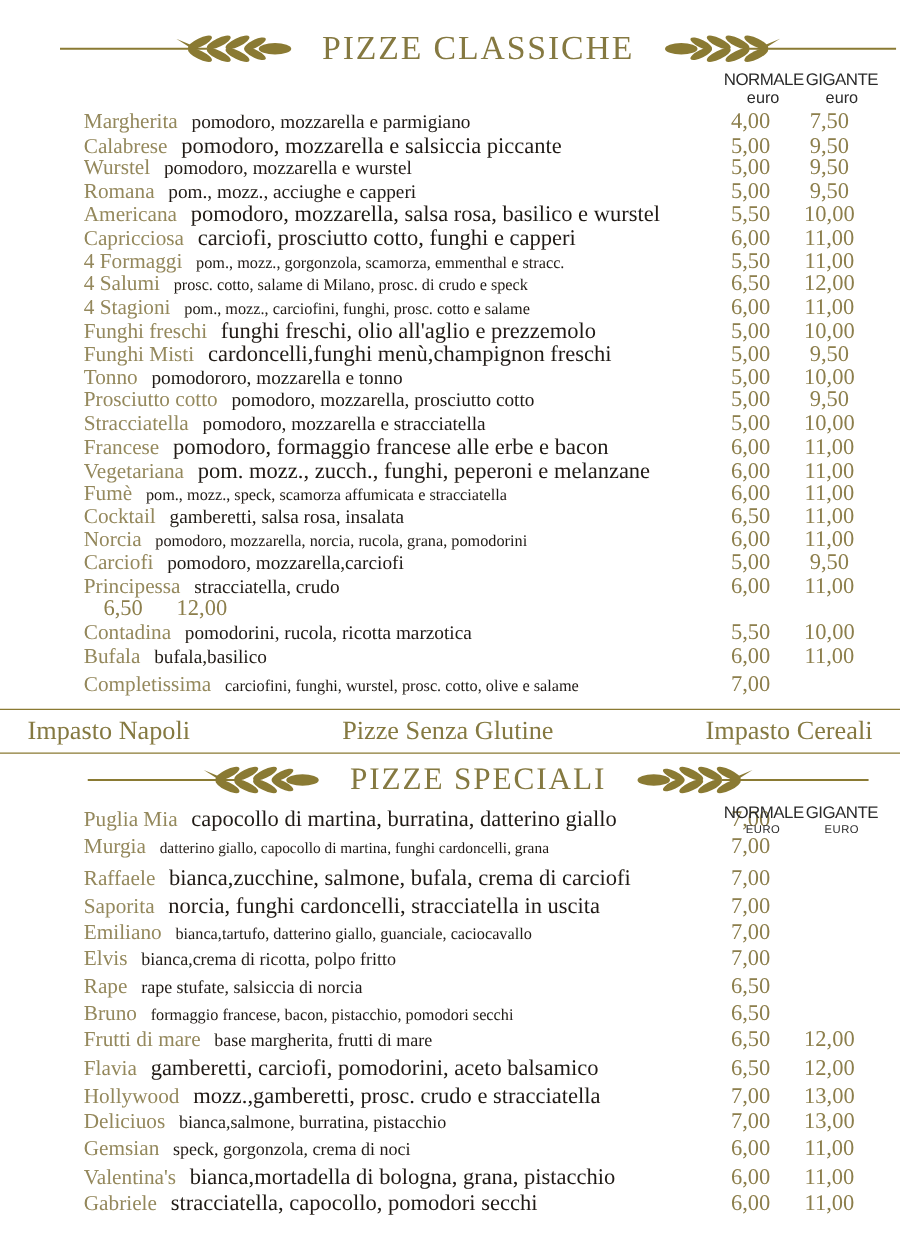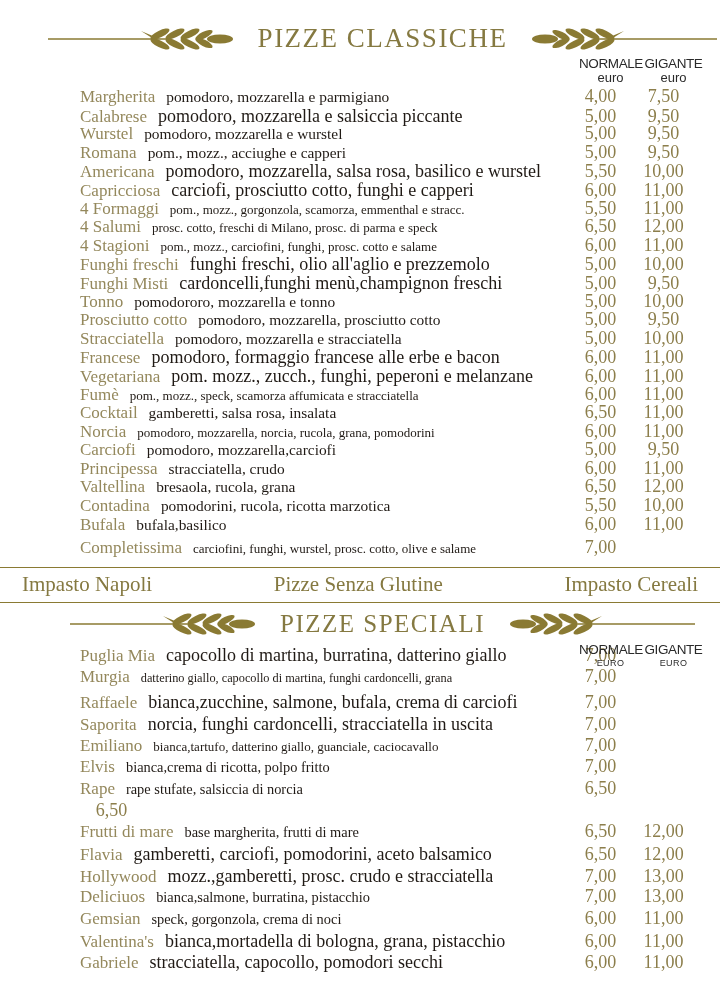--- a/index.html
+++ b/index.html
@@ -31,21 +31,21 @@
   .special .price-heads{top:40px;}
   .ph{width:63px;}
   .ph .l1{font-size:13.5px;letter-spacing:-0.4px;line-height:14px;display:block;}
   .ph .l2{font-size:13px;line-height:13px;display:block;}
   .special .ph .l2{font-size:9px;letter-spacing:.4px;}
 
   
   .classic .rows{margin-top:33px;}
   .special .rows{margin-top:7px;}
   .row{display:flex;align-items:baseline;height:18.6px;
-       padding-left:22px;padding-right:25px;margin-left:13px;}
+       padding-left:22px;padding-right:25px;}
   .special .row{height:21.7px;}
   .left{flex:1;white-space:nowrap;overflow:hidden;}
   .name{color:var(--gold-name);font-size:17px;}
   .desc{color:var(--ink);margin-left:7px;}
   .d-lg{font-size:15.4px;} .d-md{font-size:18px;}
   .d-sm{font-size:13px;} .d-xs{font-size:12.3px;}
   .special .d-lg{font-size:14.4px;}
   .p{width:63px;flex:none;text-align:center;font-size:18px;
      color:var(--gold-price);line-height:1;}
 
@@ -173,21 +173,21 @@
       <span class="name">4 Formaggi</span>
       <span class="desc d-sm">pom., mozz., gorgonzola, scamorza, emmenthal e stracc.</span>
     </span>
     <span class="p">5,50</span>
     <span class="p">11,00</span>
   </div>
 
   <div class="row">
     <span class="left">
       <span class="name">4 Salumi</span>
-      <span class="desc d-sm">prosc. cotto, freschi di Milano, prosc. di parma e speck</span>
+      <span class="desc d-sm">prosc. cotto, salame di Milano, prosc. di crudo e speck</span>
     </span>
     <span class="p">6,50</span>
     <span class="p">12,00</span>
   </div>
 
   <div class="row">
     <span class="left">
       <span class="name">4 Stagioni</span>
       <span class="desc d-sm">pom., mozz., carciofini, funghi, prosc. cotto e salame</span>
     </span>
@@ -297,24 +297,20 @@
   <div class="row">
     <span class="left">
       <span class="name">Principessa</span>
       <span class="desc d-lg">stracciatella, crudo</span>
     </span>
     <span class="p">6,00</span>
     <span class="p">11,00</span>
   </div>
 
   <div class="row">
-    <span class="left">
-      <span class="name">Valtellina</span>
-      <span class="desc d-lg">bresaola, rucola, grana</span>
-    </span>
     <span class="p">6,50</span>
     <span class="p">12,00</span>
   </div>
 
   <div class="row">
     <span class="left">
       <span class="name">Contadina</span>
       <span class="desc d-lg">pomodorini, rucola, ricotta marzotica</span>
     </span>
     <span class="p">5,50</span>
@@ -457,20 +453,24 @@
   <div class="row">
     <span class="left">
       <span class="name">Rape</span>
       <span class="desc d-lg">rape stufate, salsiccia di norcia</span>
     </span>
     <span class="p">6,50</span>
     <span class="p"></span>
   </div>
 
   <div class="row">
+    <span class="left">
+      <span class="name">Bruno</span>
+      <span class="desc d-sm">formaggio francese, bacon, pistacchio, pomodori secchi</span>
+    </span>
     <span class="p">6,50</span>
     <span class="p"></span>
   </div>
 
   <div class="row">
     <span class="left">
       <span class="name">Frutti di mare</span>
       <span class="desc d-lg">base margherita, frutti di mare</span>
     </span>
     <span class="p">6,50</span>

